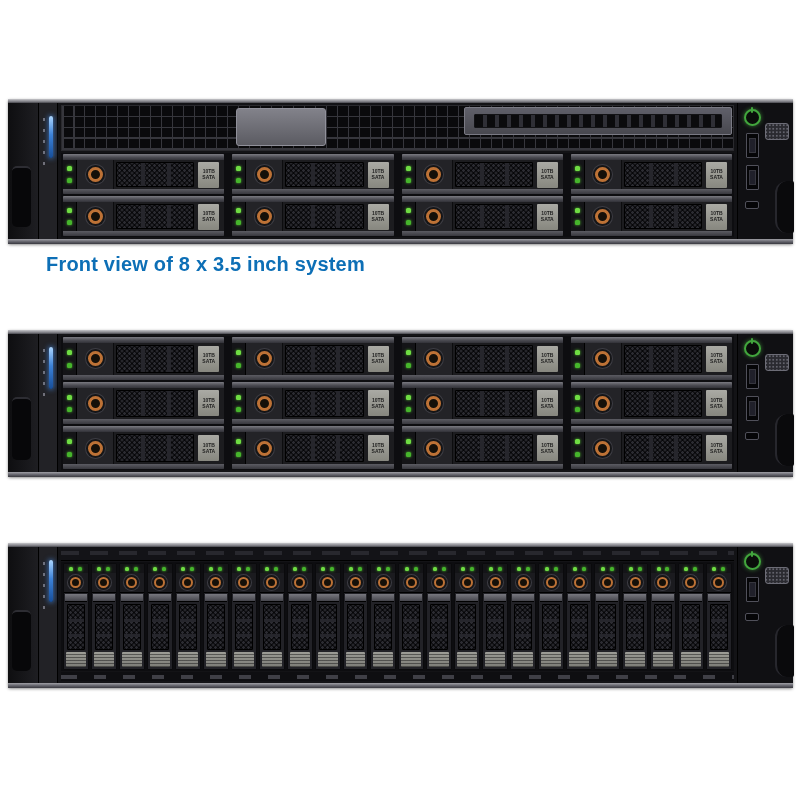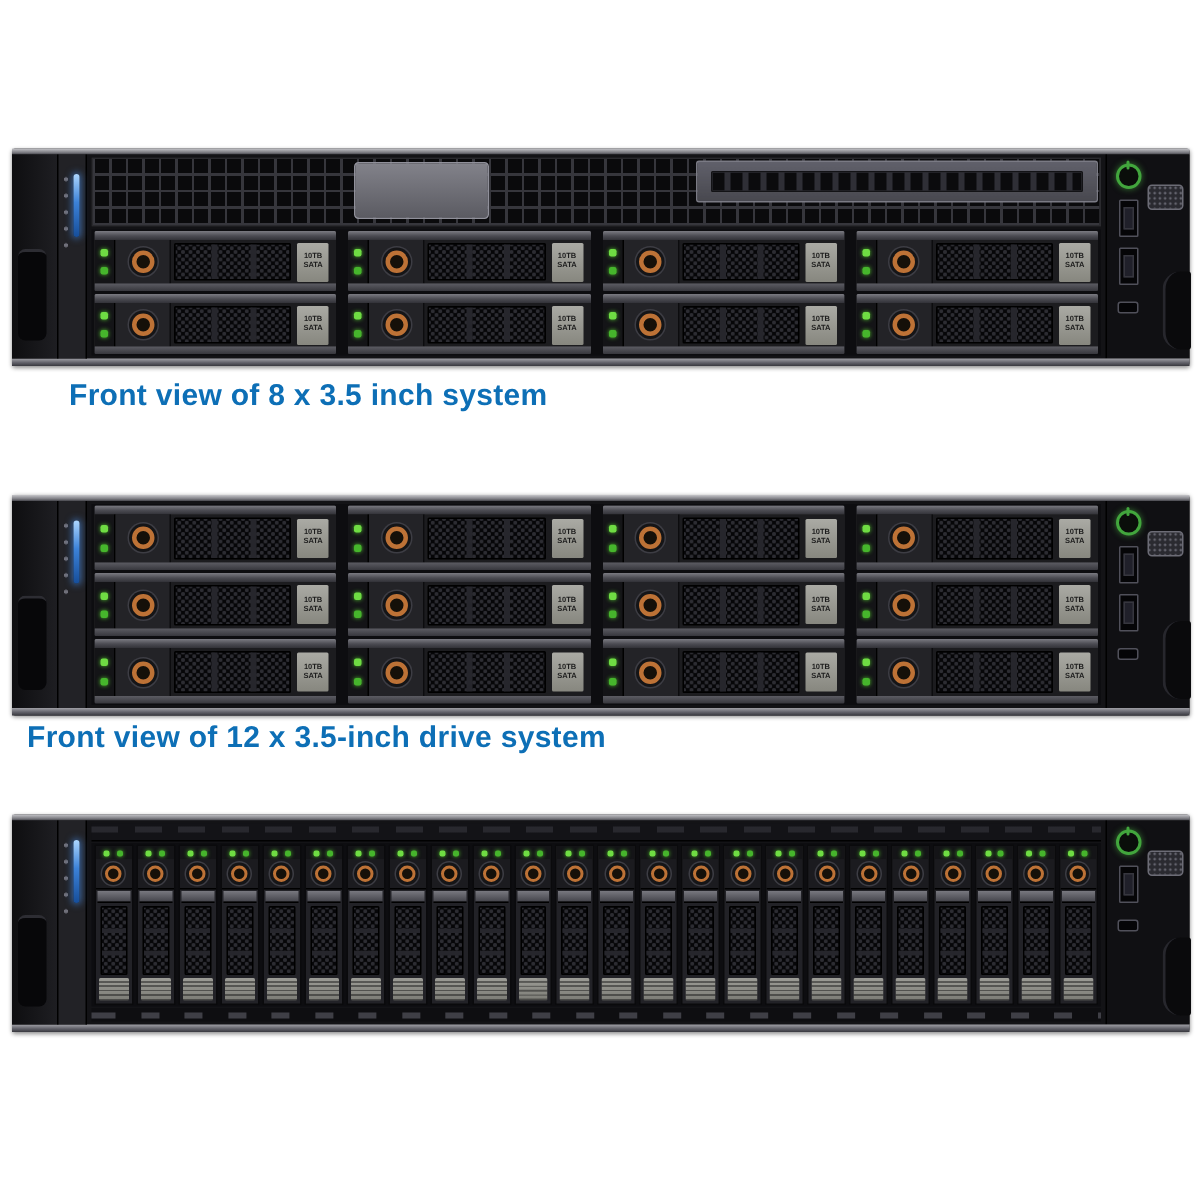--- a/index.html
+++ b/index.html
@@ -601,21 +601,20 @@
           <i class="micro"></i>
         </div>
         <div class="colb">
           <i class="vga"></i>
           <i class="handle-curve"></i>
         </div>
       </div>
     </div>
     <div class="lip bottom"></div>
   </section>
-  <div class="caption c2">Front view of 12 x 3.5-inch drive system</div>
 
   <section class="server s3">
     <div class="lip top"></div>
     <div class="chassis">
       <div class="ear">
         <div class="notch"></div>
       </div>
       <div class="ctrl">
         <i class="icons"></i>
         <i class="ledbar-blue"></i>

